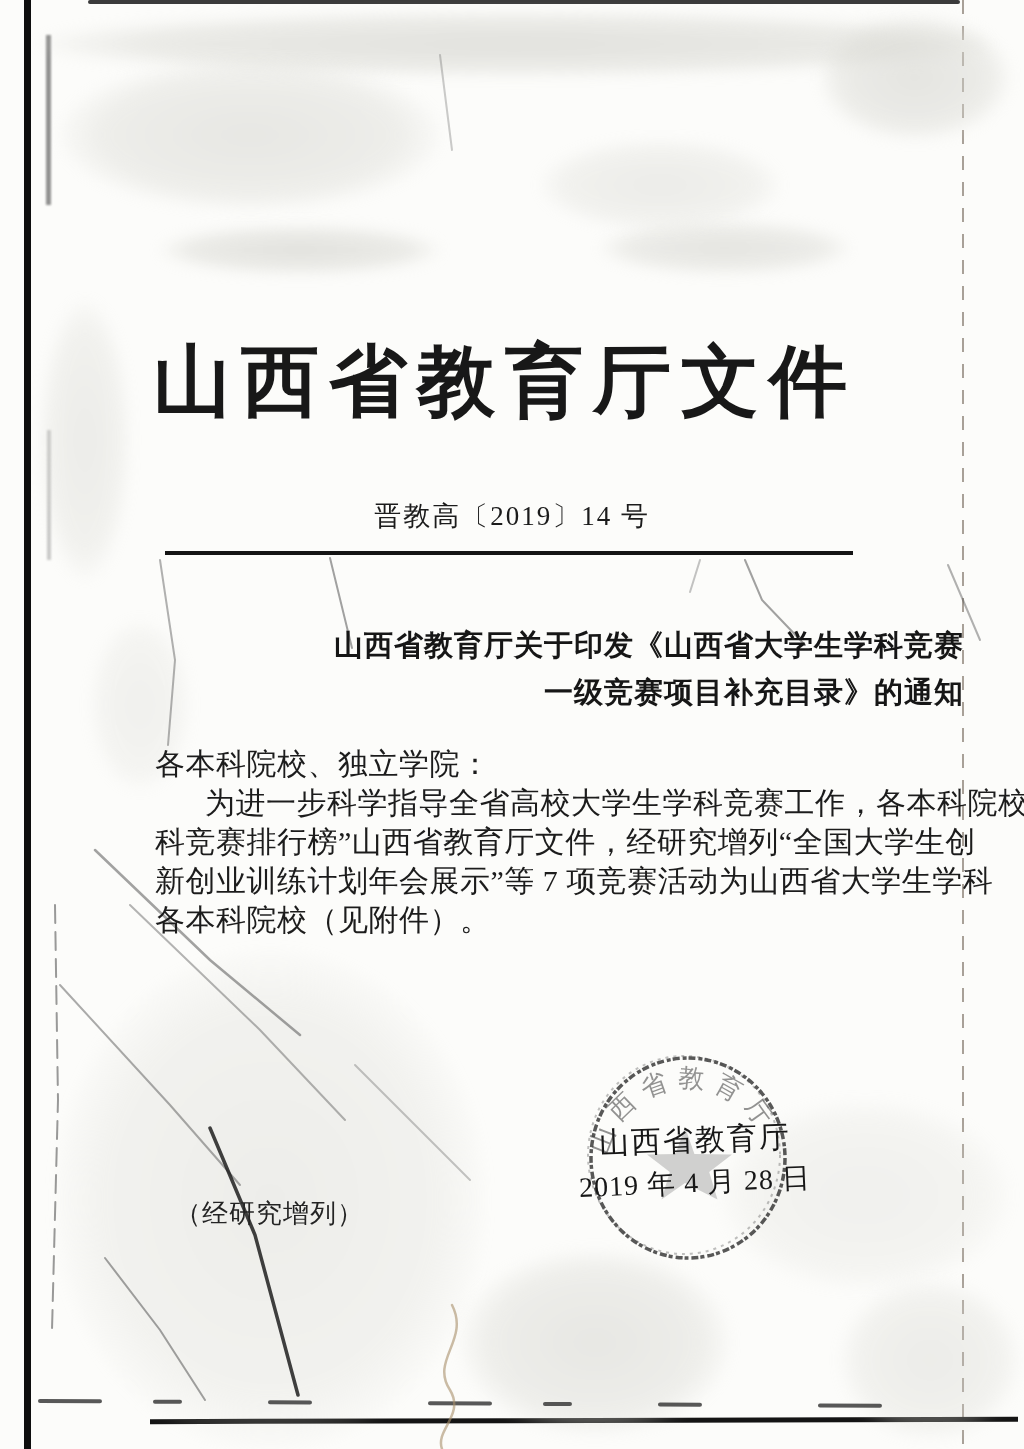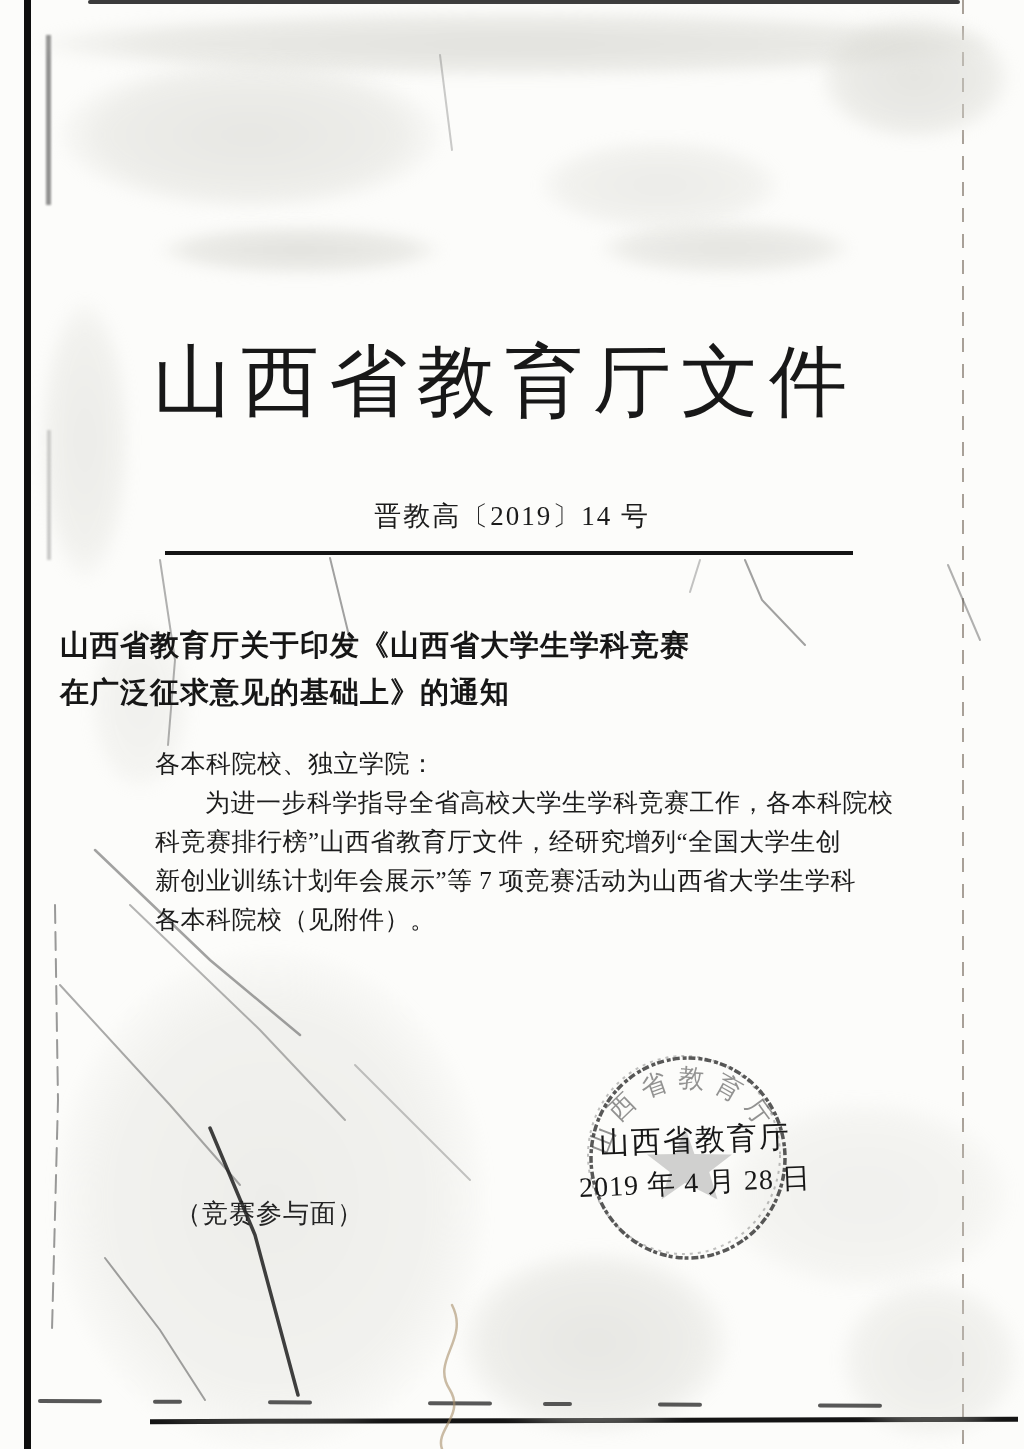--- a/index.html
+++ b/index.html
@@ -18,36 +18,36 @@
   .edge-top{position:absolute;left:88px;top:0;width:872px;height:4px;background:#191919;opacity:.85;border-radius:2px;}
   .edge-right{position:absolute;left:962px;top:0;width:2px;height:1449px;opacity:.65;
     background:repeating-linear-gradient(to bottom,#7b6f63 0 14px,transparent 14px 26px);}
   .edge-bottom{position:absolute;left:150px;top:1418px;width:868px;height:5px;background:#141414;transform:rotate(-.15deg);}
   
   .smudge{position:absolute;border-radius:50%;filter:blur(7px);
     background:radial-gradient(ellipse at center,#c9c9c3 0%,#d9d9d3 55%,rgba(220,220,214,0) 75%);}
   
   .letterhead{
     position:absolute;left:0;top:330px;width:1010px;
-    text-align:center;font-size:78px;font-weight:400;letter-spacing:10px;
+    text-align:center;font-size:78px;font-weight:700;letter-spacing:10px;
     color:#181818;white-space:nowrap;
   }
   .doc-number{
     position:absolute;left:0;top:498px;width:1024px;
     text-align:center;font-size:27px;letter-spacing:2px;color:#1b1b1b;
   }
   .divider{position:absolute;left:165px;top:551px;width:688px;height:4px;background:#141414;}
   .subject{
     position:absolute;left:60px;top:622px;width:904px;
-    text-align:left;font-size:29px;font-weight:700;line-height:47px;
+    text-align:right;font-size:29px;font-weight:700;line-height:47px;
     letter-spacing:1px;color:#161616;
   }
   .body-block{
     position:absolute;left:155px;top:744px;width:700px;
-    font-size:25px;line-height:39px;letter-spacing:.5px;color:#1c1c1c;
+    font-size:30px;line-height:39px;letter-spacing:.5px;color:#1c1c1c;
   }
   .body-block .line{white-space:nowrap;}
   .body-block .indent{padding-left:50px;}
   .publicity{
     position:absolute;left:175px;top:1196px;
     font-size:26px;letter-spacing:1px;color:#242424;
   }
   .issuer{
     position:absolute;left:575px;top:1120px;width:240px;text-align:center;
     font-size:30px;letter-spacing:2px;color:#171717;transform:rotate(-2deg);
@@ -110,21 +110,21 @@
   </svg>
 
   <div class="letterhead">山西省教育厅文件</div>
 
   <div class="doc-number">晋教高〔2019〕14 号</div>
 
   <div class="divider"></div>
 
   <div class="subject">
     <div>山西省教育厅关于印发《山西省大学生学科竞赛</div>
-    <div>在广泛征求意见的基础上》的通知</div>
+    <div>一级竞赛项目补充目录》的通知</div>
   </div>
 
   <div class="body-block">
     <div class="line">各本科院校、独立学院：</div>
     <div class="line indent">为进一步科学指导全省高校大学生学科竞赛工作，各本科院校</div>
     <div class="line">科竞赛排行榜”山西省教育厅文件，经研究增列“全国大学生创</div>
     <div class="line">新创业训练计划年会展示”等 7 项竞赛活动为山西省大学生学科</div>
     <div class="line">各本科院校（见附件）。</div>
   </div>
 
@@ -136,15 +136,15 @@
       <path id="sealArc" d="M 44,160 A 82,82 0 1 1 196,160" fill="none"></path>
     </defs>
     <text font-size="26" fill="#3d3d3d" opacity=".55" letter-spacing="9" font-family="Liberation Serif, DejaVu Serif, serif">
       <textPath href="#sealArc" startOffset="14%">山西省教育厅</textPath>
     </text>
   </svg>
 
   <div class="issuer">山西省教育厅</div>
   <div class="issue-date">2019 年 4 月 28 日</div>
 
-  <div class="publicity">（竞赛参与面）</div>
+  <div class="publicity">（经研究增列）</div>
 
 </div>
 
 </body></html>

